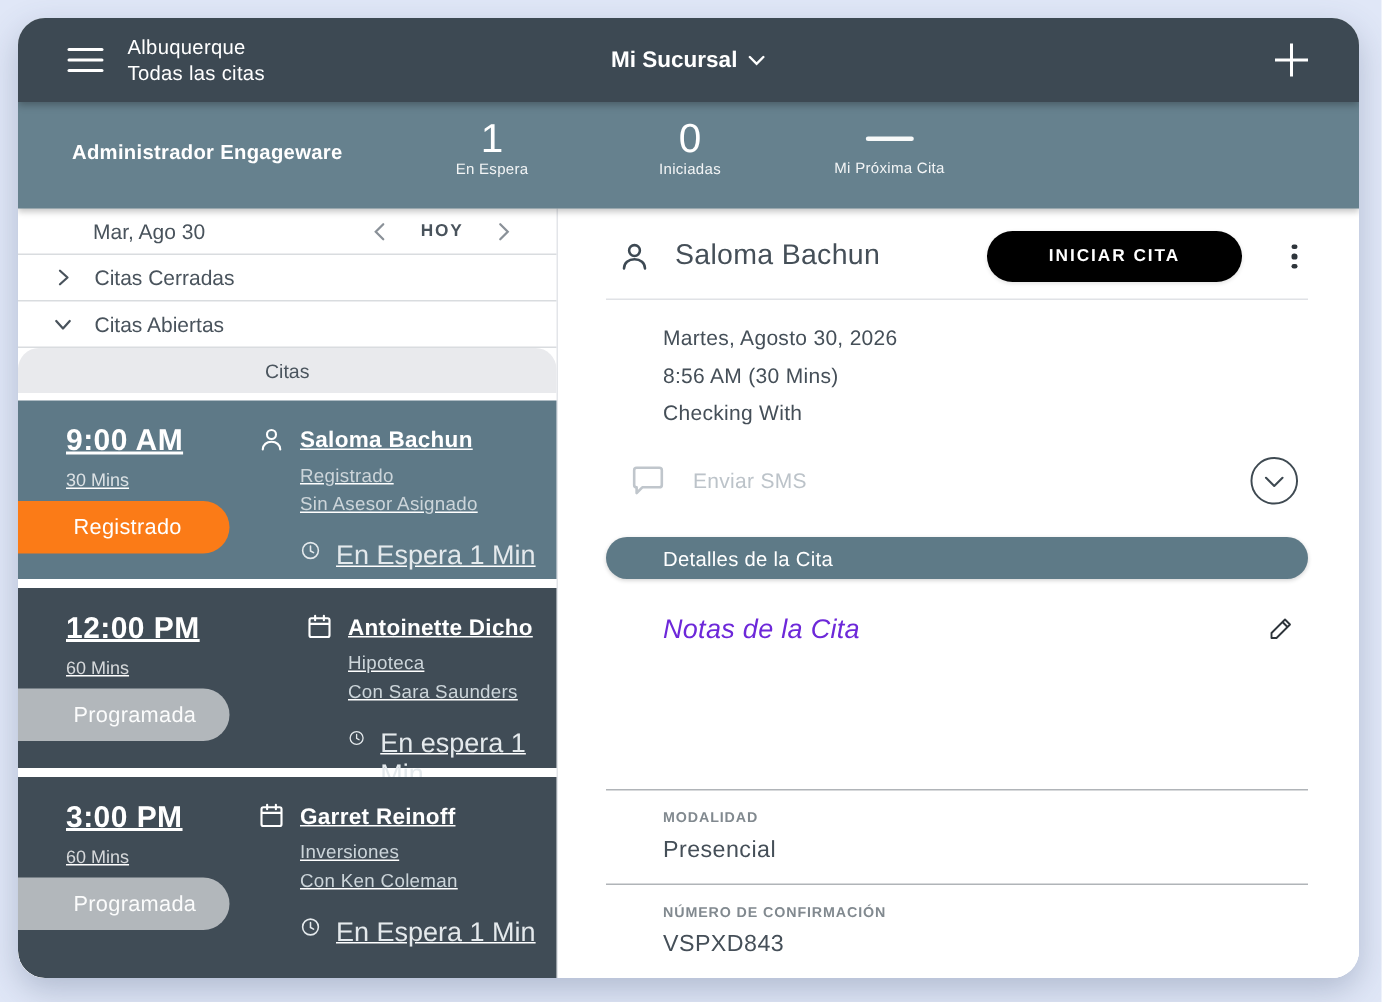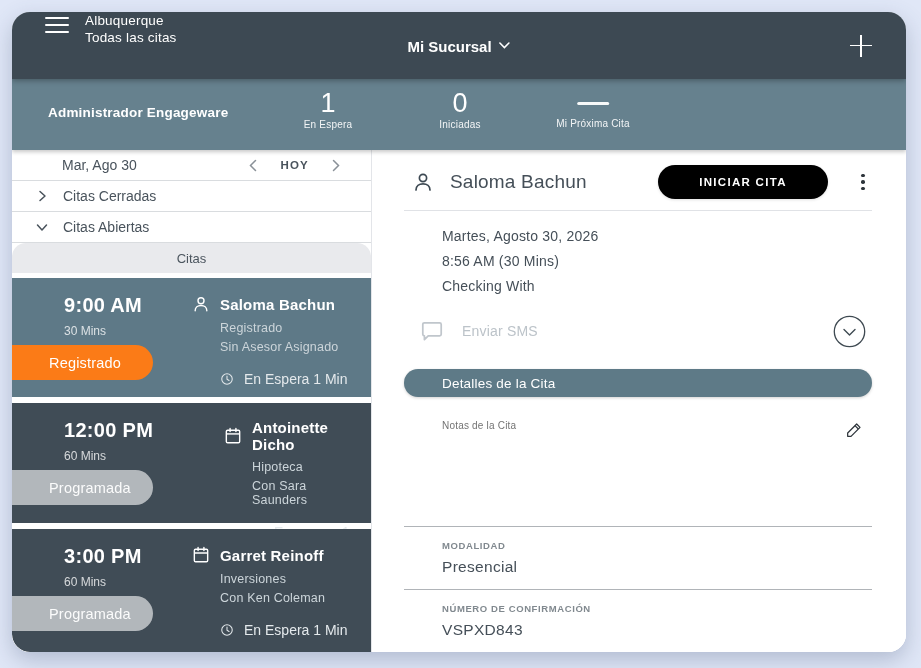--- a/index.html
+++ b/index.html
@@ -11,22 +11,22 @@
   }
   .app-card {
     position:absolute; left:12px; top:12px; width:894px; height:640px;
     border-radius:18px; overflow:hidden; background:#ffffff;
     box-shadow:0 8px 22px rgba(70,85,120,.30);
     display:flex; flex-direction:column;
   }
 
   
   .topbar {
-    height:67px; background:#3d4953; flex:0 0 auto;
-    display:flex; align-items:flex-start; position:relative;
+    height:56px; background:#3d4953; flex:0 0 auto;
+    display:flex; align-items:center; position:relative;
     box-shadow:0 2px 5px rgba(0,0,0,.28); z-index:4; color:#fff;
   }
   .hamburger { margin-left:33px; width:24px; cursor:pointer; }
   .hamburger span { display:block; height:2px; background:#fff; border-radius:1px; margin:5px 0; }
   .topbar-title { margin-left:16px; line-height:17px; font-size:13.5px; letter-spacing:.2px; }
   .branch {
     position:absolute; left:50%; top:50%; transform:translate(-50%,-50%);
     display:flex; align-items:center; gap:7px; font-size:15px; font-weight:700; cursor:pointer;
   }
   .plus-btn {
@@ -68,41 +68,41 @@
     font-size:14px; color:#49535c; padding-left:22px; cursor:pointer;
   }
   .sectionrow:last-of-type { border-bottom:none; }
   .sectionrow .sec-chev { width:16px; height:16px; margin-right:13px; color:#49535c; }
   .citas-pill {
     height:30px; background:#e9eaed; border-radius:14px 14px 0 0; flex:0 0 auto;
     display:flex; align-items:center; justify-content:center; font-size:13px; color:#4b555e;
   }
   .appt-card {
     position:relative; margin-top:6px; flex:0 0 auto; display:flex;
-    color:#fff; padding:16px 0 0 52px; cursor:pointer;
+    color:#fff; padding:16px 0 0 32px; cursor:pointer;text-decoration:underline;
   }
   .appt-card.first { margin-top:5px; height:119px; background:#5e7987; }
   .appt-card.mid { height:120px; background:#404c56;gap:32px; }
   .appt-card.last { flex:1; background:#404c56; border-radius:0 0 0 18px; }
   .appt-left { width:127px; flex:0 0 auto; }
   .appt-time { font-size:20px; font-weight:700; letter-spacing:.3px; }
   .appt-duration { font-size:12px; color:rgba(255,255,255,.78); margin-top:7px; }
   .appt-pill {
     position:absolute; left:0; top:67px; height:35px; width:141px;
     border-radius:0 18px 18px 0; display:flex; align-items:center; padding-left:37px;
     font-size:14.5px; letter-spacing:.2px;
   }
   .appt-pill.orange { background:#fb7b17; color:#fff; }
   .appt-pill.gray { background:rgba(255,255,255,.60); color:rgba(255,255,255,.95); }
   .appt-right { flex:1; padding-right:10px; }
   .appt-name-row { display:flex; align-items:center; gap:9px; font-size:15px; font-weight:700; letter-spacing:.2px; }
   .appt-name-row svg { flex:0 0 auto; }
   .appt-sub { font-size:12.5px; color:#ccd5da; margin-top:5px; margin-left:29px; letter-spacing:.2px; }
   .appt-sub.firstline { margin-top:7px; }
-  .appt-wait { display:flex; align-items:center; gap:10px; margin:17px 0 0 29px; font-size:14px; color:#e4e9ec; }
+  .appt-wait { display:flex; gap:10px; margin:17px 0 0 29px; font-size:18px; color:#e4e9ec; }
 
   
   .detail {
     flex:1; min-width:0; background:#fff; display:flex; flex-direction:column;
     padding:14px 34px 0 32px;
   }
   .detail-header { display:flex; align-items:center; height:36px; flex:0 0 auto; }
   .detail-header .person { color:#3d4953; margin-left:7px; }
   .detail-name { font-size:19px; color:#454f58; margin-left:15px; letter-spacing:.2px; }
   .start-btn {
@@ -117,21 +117,21 @@
   .when-block { margin:13px 0 0 38px; font-size:14px; color:#454f58; line-height:25px; letter-spacing:.2px; }
   .sms-row { display:flex; align-items:center; margin:15px 0 0 15px; height:34px; flex:0 0 auto; }
   .sms-row .sms-label { margin-left:17px; font-size:14px; color:#bcc3c9; letter-spacing:.2px; }
   .expand-circle { margin-left:auto; margin-right:6px; width:33px; height:33px; cursor:pointer; color:#3f4a52; }
   .details-bar {
     margin-top:21px; height:28px; background:#5e7a87; border-radius:14px; flex:0 0 auto;
     display:flex; align-items:center; padding-left:38px; color:#fff; font-size:13.5px;
     letter-spacing:.2px; cursor:pointer; box-shadow:0 1px 3px rgba(0,0,0,.18);
   }
   .notes-row { display:flex; align-items:flex-start; margin:23px 0 0 38px; flex:0 0 auto; }
-  .notes-row .notes-label { font-size:10px; color:#737373; letter-spacing:.2px; }
+  .notes-row .notes-label { font-size:18px; color:#6d28d9; letter-spacing:.2px;font-style:italic; }
   .pencil { margin-left:auto; margin-right:8px; color:#2e353b; cursor:pointer; }
   .spacer { flex:1; }
   .section-divider { height:1px; background:#b0b4b8; flex:0 0 auto; }
   .field { padding:13px 0 13px 38px; flex:0 0 auto; }
   .field .f-label { font-size:9.5px; letter-spacing:.6px; color:#81898f; font-weight:700; }
   .field .f-value { font-size:15.5px; color:#454f58; margin-top:7px; letter-spacing:.3px; }
 
   svg { display:block; }
 </style>
 </head>

